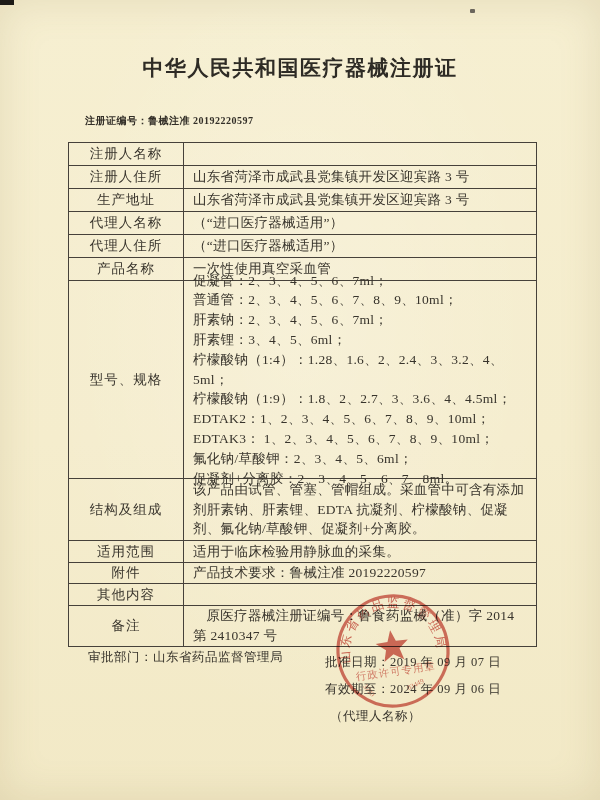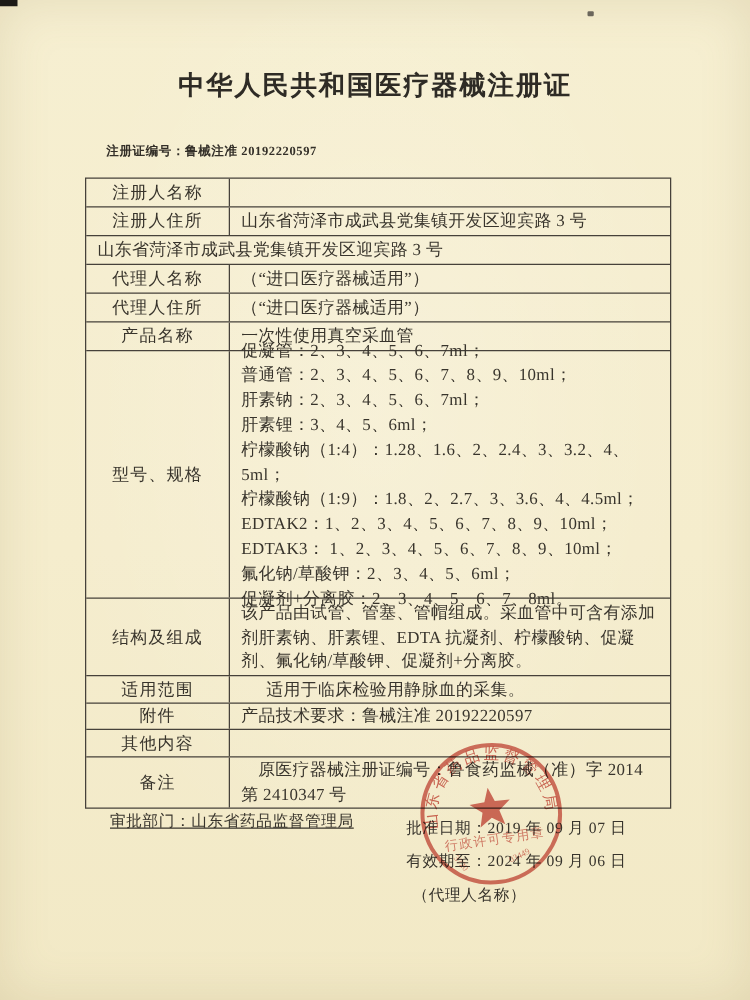--- a/index.html
+++ b/index.html
@@ -46,29 +46,29 @@
     padding:2px;
   }
   .t-value{
     flex:1; font-size:13.5px; padding:2px 6px 2px 9px;
     display:flex; flex-direction:column; justify-content:center;
     line-height:19.8px; letter-spacing:0.3px;
   }
   .h-single{ height:23px; }
   .h-specs{ height:198px; }
   .h-struct{ height:62px; }
-  .h-scope{ height:22px;gap:20px; }
+  .h-scope{ height:22px; }
   .h-attach{ height:21px; }
   .h-other{ height:22px; }
   .h-remark{ height:40px; }
   .remark-text{ text-indent:1em; }
 
   .footer-left{
     position:absolute; left:88px; top:649px;
-    font-size:12.5px; letter-spacing:0.5px;text-decoration:underline;
+    font-size:12.5px; letter-spacing:0.5px;
   }
   .footer-right{
     position:absolute; left:325px; top:649px;
     font-size:12.5px; line-height:27px; letter-spacing:0.5px;
   }
   .seal-note{ padding-left:5px; }
 
   .seal{
     position:absolute; left:331px; top:589px;
     width:124px; height:124px;
@@ -95,20 +95,21 @@
     <div class="t-row h-single">
       <div class="t-label">注册人名称</div>
     </div>
 
     <div class="t-row h-single">
       <div class="t-label">注册人住所</div>
       <div class="t-value">山东省菏泽市成武县党集镇开发区迎宾路 3 号</div>
     </div>
 
     <div class="t-row h-single">
+      <div class="t-label">生产地址</div>
       <div class="t-value">山东省菏泽市成武县党集镇开发区迎宾路 3 号</div>
     </div>
 
     <div class="t-row h-single">
       <div class="t-label">代理人名称</div>
       <div class="t-value">（“进口医疗器械适用”）</div>
     </div>
 
     <div class="t-row h-single">
       <div class="t-label">代理人住所</div>

